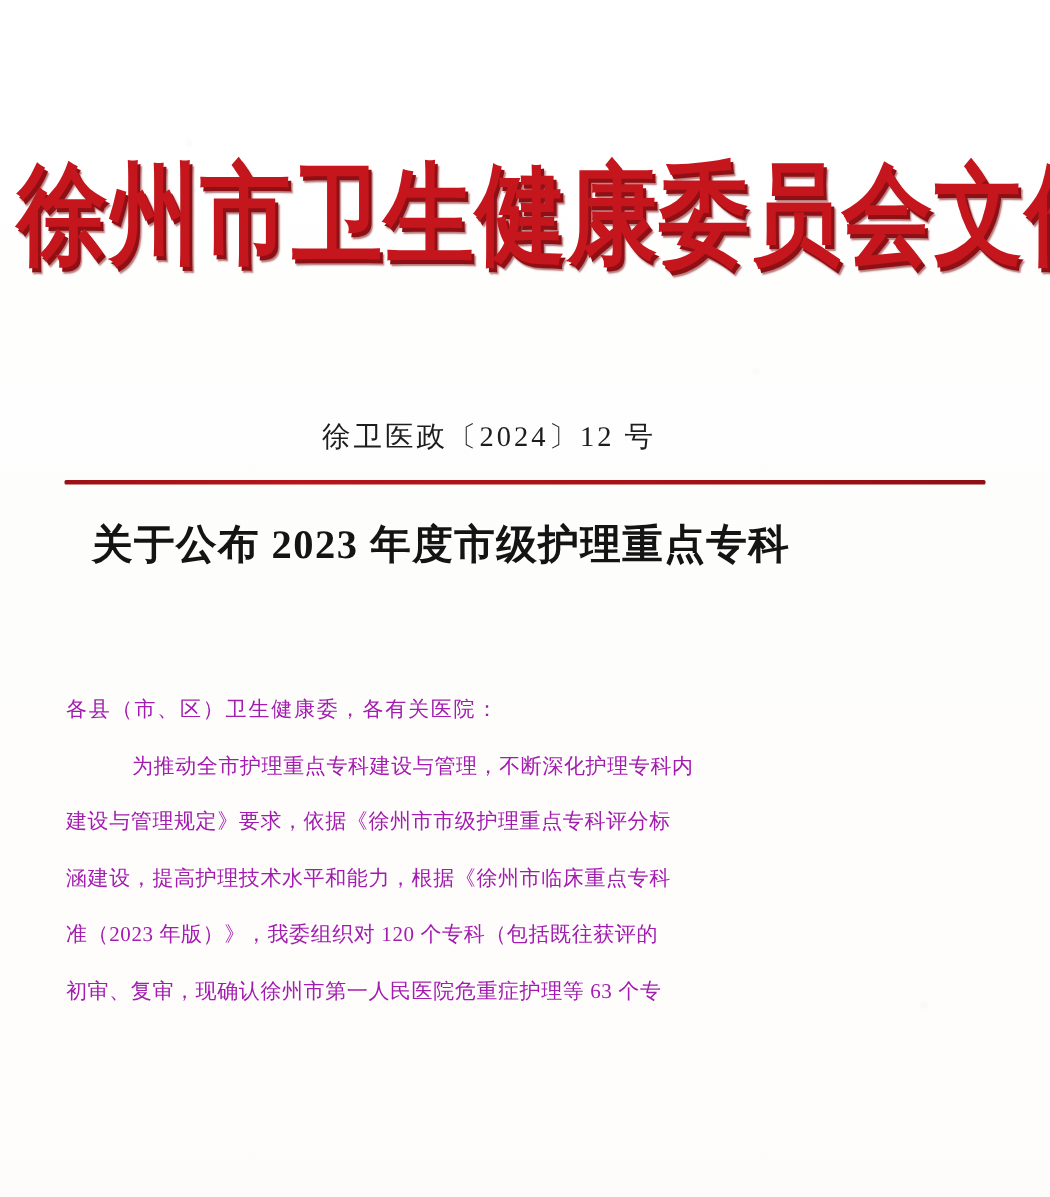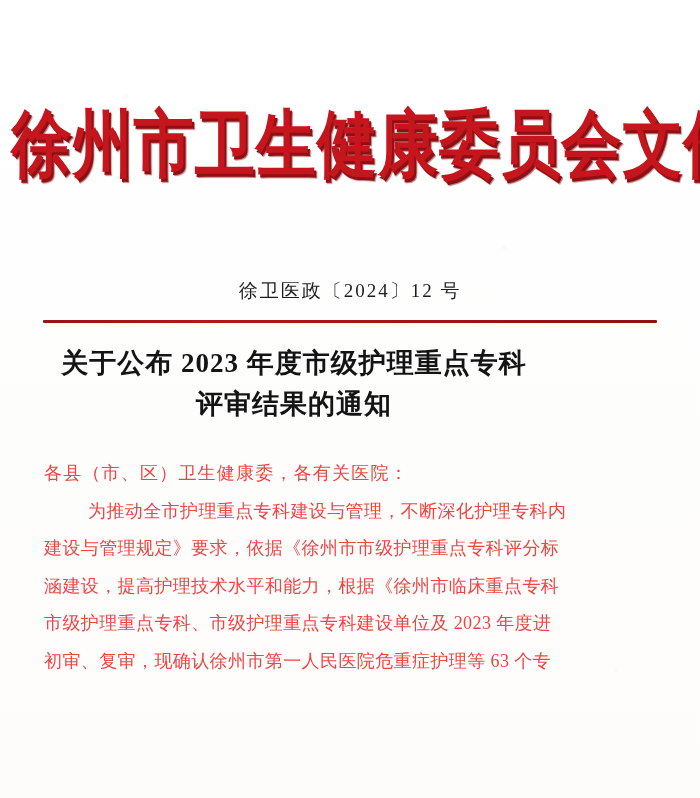--- a/index.html
+++ b/index.html
@@ -60,21 +60,20 @@
   .doc-number {
     position: absolute;
     top: 278px;
     left: 0;
     width: 652px;
     text-align: center;
     font-size: 19px;
     color: #1d1d1d;
     letter-spacing: 2px;
     white-space: nowrap;
-    padding-left: 24px;
   }
 
   
   .red-rule {
     position: absolute;
     top: 320px;
     left: 43px;
     width: 614px;
     height: 3px;
     background: linear-gradient(90deg, #9c1115 0%, #b4161a 25%, #a71217 60%, #8e0f13 100%);
@@ -98,23 +97,23 @@
     display: block;
     white-space: nowrap;
   }
 
   
   .body-block {
     position: absolute;
     top: 455px;
     left: 44px;
     width: 614px;
-    font-size: 18px;
+    font-size: 14px;
     line-height: 37.5px;
-    color: #ef4444;
+    color: #a21caf;
     letter-spacing: 0.4px;
   }
   .body-line {
     display: block;
     white-space: nowrap;
   }
   .body-line.salutation {
     letter-spacing: 1.2px;
   }
   .body-line.indent {
@@ -134,25 +133,24 @@
   <div class="letterhead">
     <span class="letterhead-title">徐州市卫生健康委员会文件</span>
   </div>
 
   <div class="doc-number">徐卫医政〔2024〕12 号</div>
 
   <div class="red-rule"></div>
 
   <div class="doc-title">
     <span class="tline">关于公布 2023 年度市级护理重点专科</span>
-    <span class="tline">评审结果的通知</span>
   </div>
 
   <div class="body-block">
     <span class="body-line salutation">各县（市、区）卫生健康委，各有关医院：</span>
     <span class="body-line indent">为推动全市护理重点专科建设与管理，不断深化护理专科内</span>
     <span class="body-line">建设与管理规定》要求，依据《徐州市市级护理重点专科评分标</span>
     <span class="body-line">涵建设，提高护理技术水平和能力，根据《徐州市临床重点专科</span>
-    <span class="body-line">市级护理重点专科、市级护理重点专科建设单位及 2023 年度进</span>
+    <span class="body-line">准（2023 年版）》，我委组织对 120 个专科（包括既往获评的</span>
     <span class="body-line">初审、复审，现确认徐州市第一人民医院危重症护理等 63 个专</span>
   </div>
 
 </div>
 
 </body></html>

